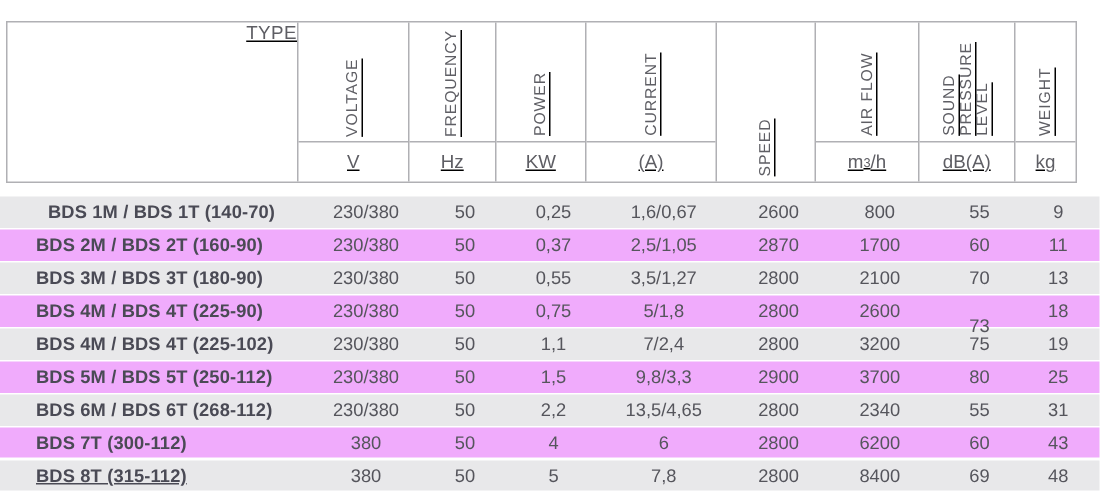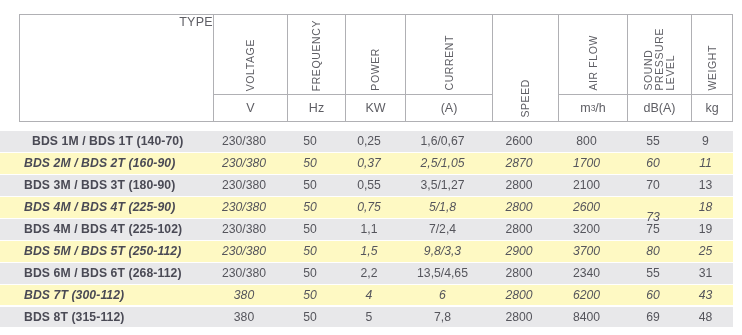--- a/index.html
+++ b/index.html
@@ -18,28 +18,29 @@
     position: absolute;
     left: 0;
     top: 0;
     width: 742px;
     height: 335px;
   }
 
   
   .header-box {
     position: absolute;
-    left: 19px;
+    left: 4px;
     top: 14px;
     width: 714px;
     height: 108px;
     box-sizing: border-box;
     border: 1px solid #b0b0b4;
     display: flex;
     align-items: stretch;
+    text-decoration: underline;
   }
   .hcell {
     box-sizing: border-box;
     border-left: 1px solid #b0b0b4;
     display: flex;
     flex-direction: column;
     position: relative;
   }
   .hcell.first { border-left: none; }
 
@@ -98,21 +99,21 @@
     top: 131px;
     width: 733px;
   }
   .row {
     display: flex;
     align-items: center;
     height: 20.6px;
     margin-bottom: 1.4px;
   }
   .row.odd  { background: #e8e8ea; }
-  .row.even { background: #fef9c3; font-style: italic; }
+  .row.even { background: #f0abfc; }
 
   .cell {
     box-sizing: border-box;
     font-size: 12.2px;
     color: #55555c;
     text-align: center;
     white-space: nowrap;
   }
   .cell.type {
     text-align: left;
@@ -293,21 +294,21 @@
         <div class="cell" style="width: 74px;">380</div>
         <div class="cell" style="width: 58px;">50</div>
         <div class="cell" style="width: 60px;">4</div>
         <div class="cell" style="width: 87px;">6</div>
         <div class="cell" style="width: 66px;">2800</div>
         <div class="cell" style="width: 69px;">6200</div>
         <div class="cell" style="width: 64px;">60</div>
         <div class="cell" style="width: 41px;">43</div>
       </div>
       <div class="row odd">
-        <div class="cell type" style="width: 207px;">BDS 8T (315-112)</div>
+        <div class="cell type" style="width: 207px; text-decoration: underline;">BDS 8T (315-112)</div>
         <div class="cell" style="width: 74px;">380</div>
         <div class="cell" style="width: 58px;">50</div>
         <div class="cell" style="width: 60px;">5</div>
         <div class="cell" style="width: 87px;">7,8</div>
         <div class="cell" style="width: 66px;">2800</div>
         <div class="cell" style="width: 69px;">8400</div>
         <div class="cell" style="width: 64px;">69</div>
         <div class="cell" style="width: 41px;">48</div>
       </div>
     </div>

